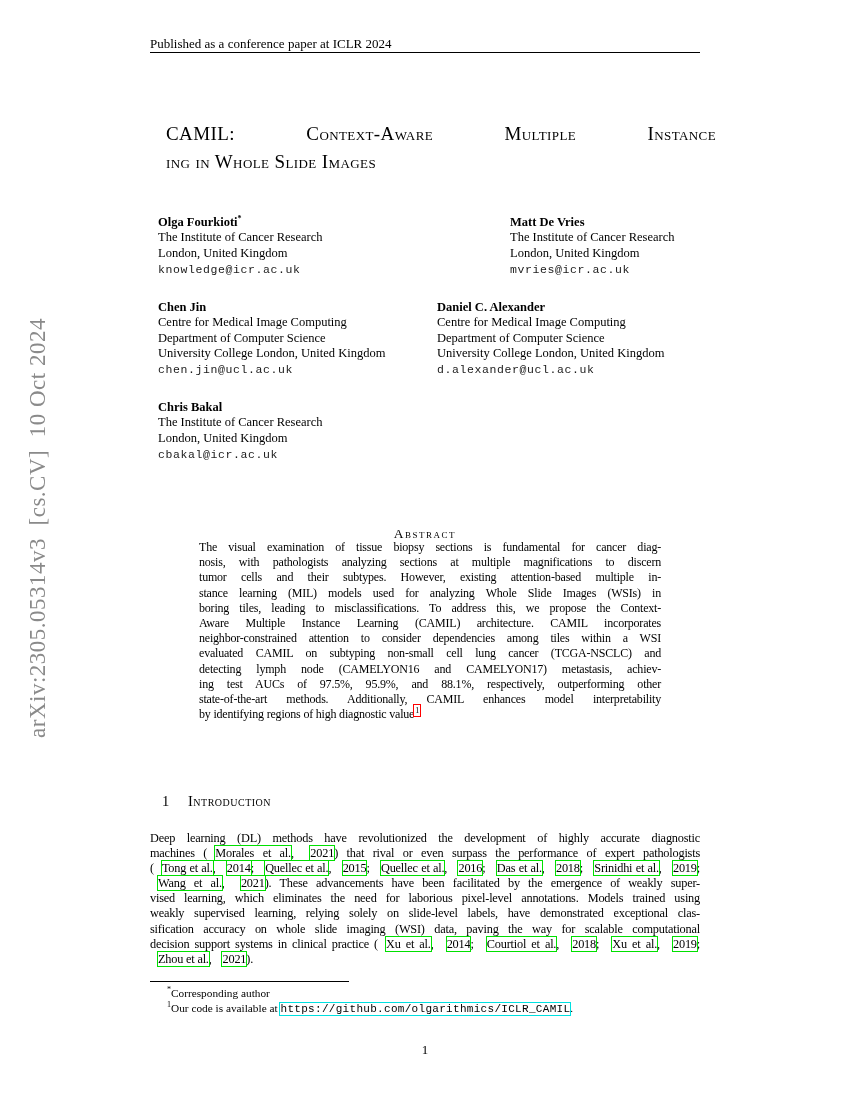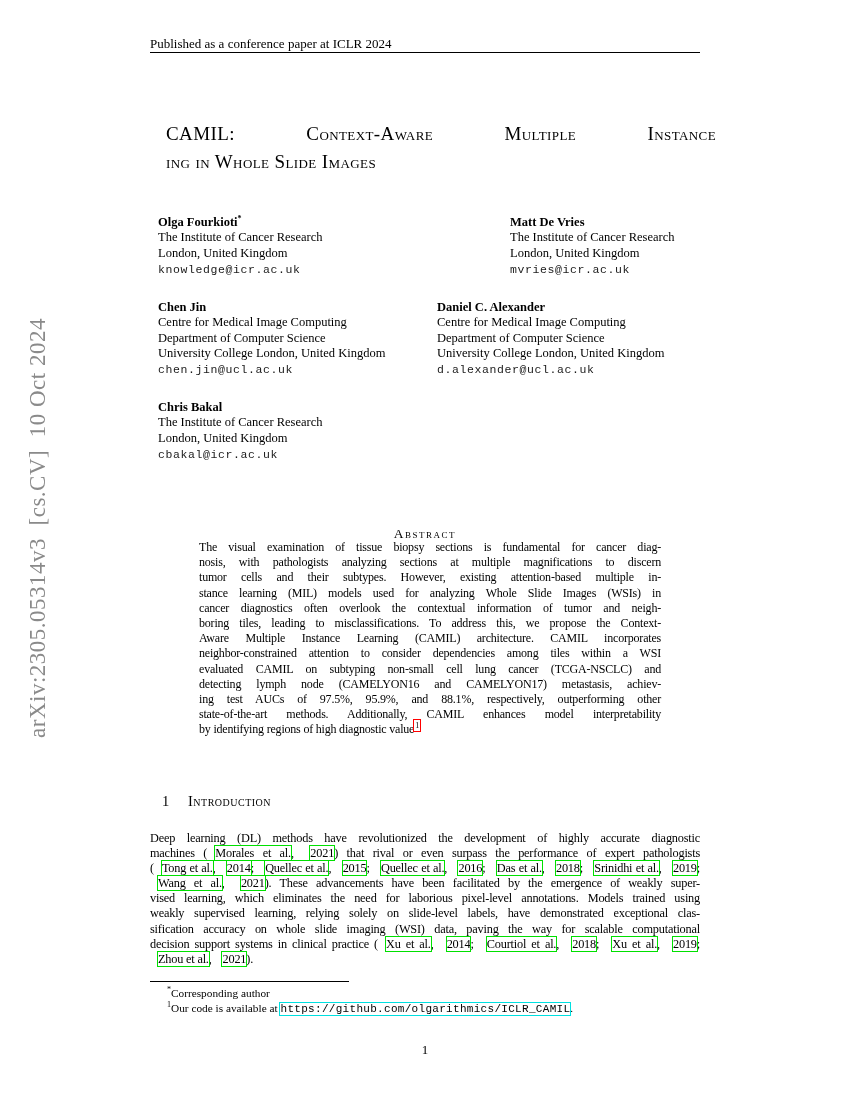--- a/index.html
+++ b/index.html
@@ -115,21 +115,20 @@
     </div>
 
   <div class="abstract-heading">Abstract</div>
 
   <div class="abstract-body">
     <div id="abstract-lines">
         <div class="jline">The visual examination of tissue biopsy sections is fundamental for cancer diag-</div>
         <div class="jline">nosis, with pathologists analyzing sections at multiple magnifications to discern</div>
         <div class="jline">tumor cells and their subtypes. However, existing attention-based multiple in-</div>
         <div class="jline">stance learning (MIL) models used for analyzing Whole Slide Images (WSIs) in</div>
-        <div class="jline">cancer diagnostics often overlook the contextual information of tumor and neigh-</div>
         <div class="jline">boring tiles, leading to misclassifications. To address this, we propose the Context-</div>
         <div class="jline">Aware Multiple Instance Learning (CAMIL) architecture. CAMIL incorporates</div>
         <div class="jline">neighbor-constrained attention to consider dependencies among tiles within a WSI</div>
         <div class="jline">evaluated CAMIL on subtyping non-small cell lung cancer (TCGA-NSCLC) and</div>
         <div class="jline">detecting lymph node (CAMELYON16 and CAMELYON17) metastasis, achiev-</div>
         <div class="jline">ing test AUCs of 97.5%, 95.9%, and 88.1%, respectively, outperforming other</div>
         <div class="jline">state-of-the-art methods. Additionally, CAMIL enhances model interpretability</div>
       </div>
     <div class="lastline">
       <span>by identifying regions of high diagnostic value</span><sup class="fn-link">1</sup>

